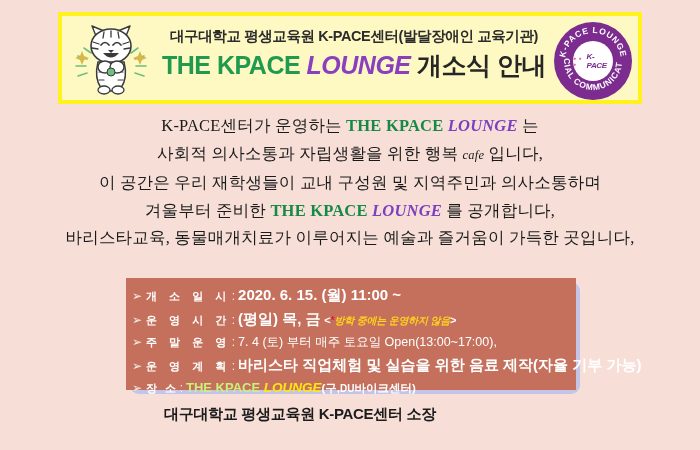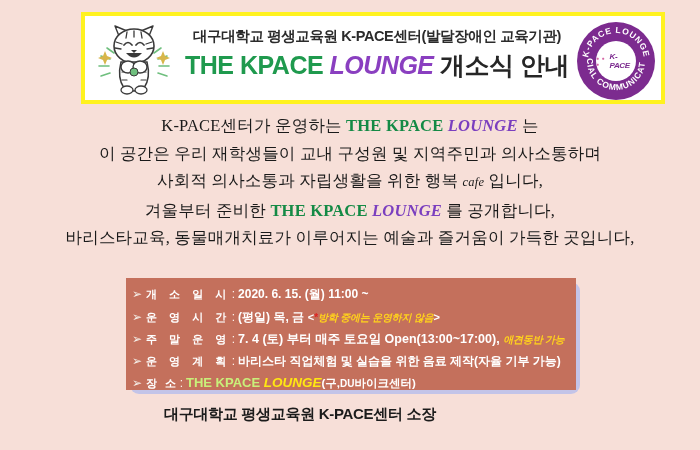--- a/index.html
+++ b/index.html
@@ -23,24 +23,23 @@
 
   
   .header-banner {
     position: absolute;
     left: 58px;
     top: 12px;
     width: 584px;
     height: 92px;
     box-sizing: border-box;
     border: 4px solid #fff21f;
-    background: #ffffff;
+    background: #fef9c3;
     display: flex;
     align-items: center;
-    margin-left: 23px;
   }
   .tiger-wrap {
     position: absolute;
     left: 8px;
     top: 4px;
     width: 82px;
     height: 84px;
   }
   .header-text-block {
     position: absolute;
@@ -183,22 +182,22 @@
   }
   .lbl {
     font-weight: bold;
     font-size: 11px;
     color: #ffffff;
     flex: 0 0 auto;
   }
   .lbl-sp { letter-spacing: 4.5px; }
   .lbl-sp2 { letter-spacing: 2.5px; text-align: right; }
   .colon { margin: 0 3px 0 1px; font-size: 12px; color: #fdf3ee; }
-  .val  { font-weight: bold; font-size: 12px; color: #ffffff; }
-  .val-reg { font-weight: bold; font-size: 12.5px; color: #ffffff; }
+  .val  { font-weight: bold; font-size: 15px; color: #ffffff; }
+  .val-reg { font-weight: normal; font-size: 12.5px; color: #ffffff; }
   .note-yellow {
     color: #ffd21c;
     font-weight: bold;
     font-size: 10px;
     letter-spacing: -0.2px;
     font-style: italic;
   }
   .note-red { color: #e02020; font-weight: bold; font-size: 10px; }
   .ang { color: #ffffff; font-size: 11px; font-weight: bold; }
   .place-green {
@@ -318,24 +317,24 @@
         <div class="dots">● ● ●</div>
         <div class="kp">K-PACE</div>
       </div>
     </div>
   </div>
 
   <div class="body-lines">
     <div class="bline">
       <span>K-PACE센터가 운영하는 </span><span class="kg">THE KPACE</span><span>&nbsp;</span><span class="kp2">LOUNGE</span><span> 는</span>
     </div>
-    <div class="bline">이 공간은 우리 재학생들이 교내 구성원 및 지역주민과 의사소통하며</div>
     <div class="bline">
       <span>사회적 의사소통과 자립생활을 위한 행복 </span><span class="cafe-it">cafe</span><span> 입니다,</span>
     </div>
+    <div class="bline">이 공간은 우리 재학생들이 교내 구성원 및 지역주민과 의사소통하며</div>
     <div class="bline">
       <span>겨울부터 준비한 </span><span class="kg">THE KPACE</span><span>&nbsp;</span><span class="kp2">LOUNGE</span><span> 를 공개합니다,</span>
     </div>
     <div class="bline">바리스타교육, 동물매개치료가 이루어지는 예술과 즐거움이 가득한 곳입니다,</div>
   </div>
 
   <div class="info-shadow"></div>
   <div class="info-box">
 
     <div class="info-row">
@@ -356,21 +355,20 @@
       <span class="note-yellow">방학 중에는 운영하지 않음</span>
       <span class="ang">&gt;</span>
     </div>
 
     <div class="info-row">
       <span class="arrow">➢</span>
       <span class="lbl lbl-sp">주 말 운 영</span>
       <span class="colon">:</span>
       <span class="val-reg">7. 4 (토) 부터 매주 토요일 Open(13:00~17:00),</span>
       <span>&nbsp;</span>
-      <span class="note-yellow">애견동반 가능</span>
     </div>
 
     <div class="info-row">
       <span class="arrow">➢</span>
       <span class="lbl lbl-sp">운 영 계 획</span>
       <span class="colon">:</span>
       <span class="val">바리스타 직업체험  및 실습을 위한 음료 제작(자율 기부 가능)</span>
     </div>
 
     <div class="info-row">

